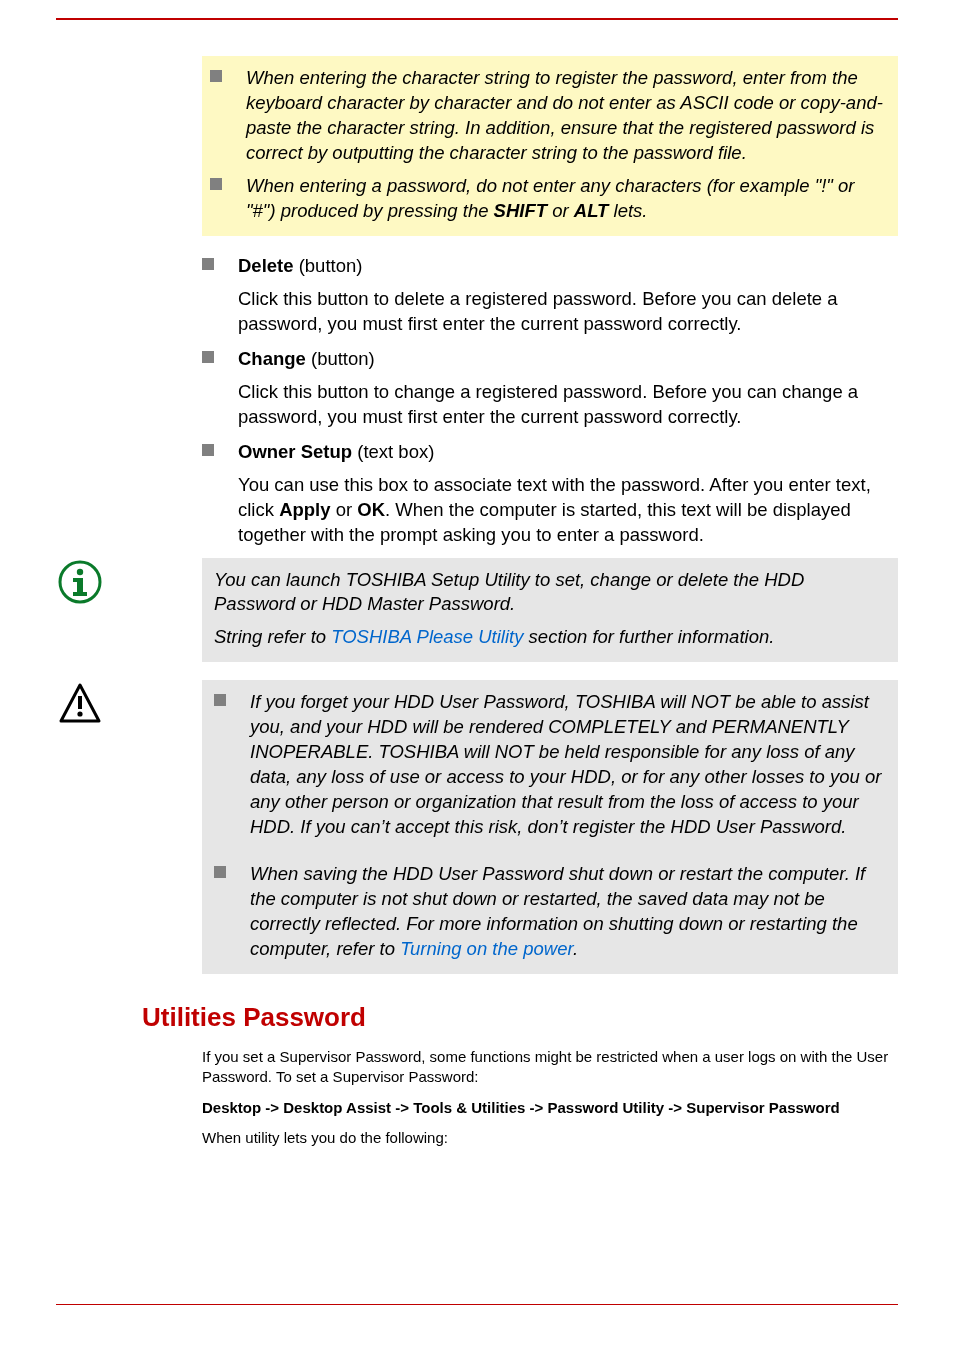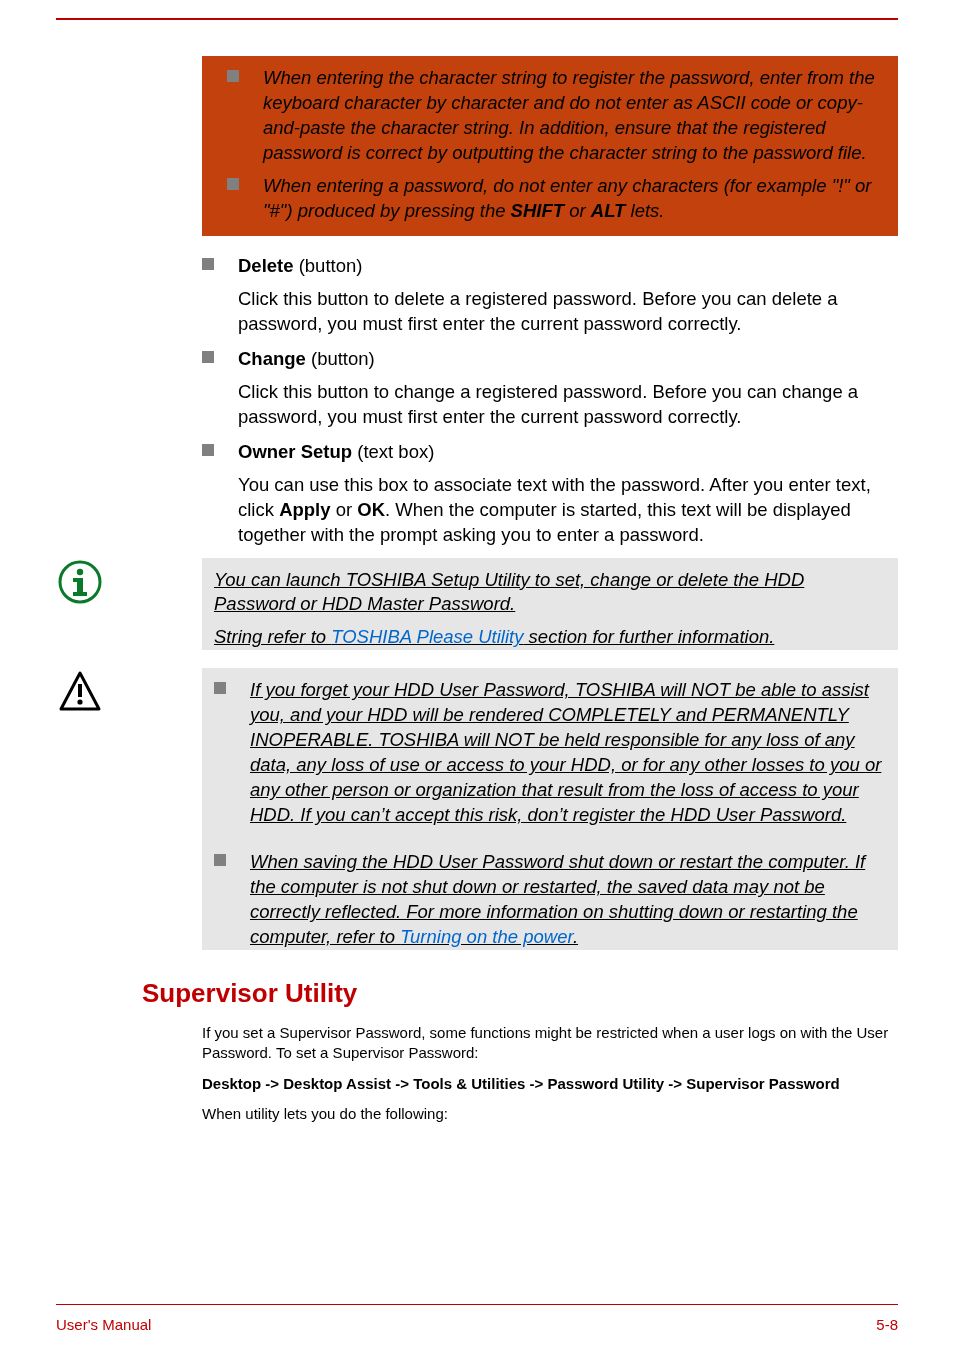--- a/index.html
+++ b/index.html
@@ -12,22 +12,22 @@
   }
   .top-rule {
     height: 2px;
     background: #c00000;
     margin-bottom: 36px;
   }
   .content-col {
     margin-left: 146px;
   }
   .gray-box {
-    background: #c2410c;
-    padding: 10px 12px 12px 25px;
+    background: #fef9c3;
+    padding: 10px 12px 12px 8px;
     margin-bottom: 18px;
     margin-top: 25px;
   }
   .bullet-row {
     display: flex;
     align-items: flex-start;
     margin-bottom: 8px;
   }
   .bullet-row:last-child { margin-bottom: 0; }
   .sq {
@@ -59,22 +59,21 @@
   .icon-cell {
     width: 146px;
     flex: 0 0 146px;
     padding-left: 2px;
     padding-top: 2px;
   }
   .icon-svg { width: 44px; height: 44px; }
   .info-body {
     flex: 1;
     background: #e6e6e6;
-    padding: 10px 12px 0 12px;
-    text-decoration: underline;
+    padding: 10px 12px 12px 12px;
   }
   .link { color: #0066cc; font-style: italic; }
   .h2 {
     font-family: Arial, Helvetica, sans-serif;
     font-weight: 900;
     font-size: 26px;
     color: #c00000;
     margin-left: -60px;
     margin-top: 28px;
     margin-bottom: 14px;
@@ -180,25 +179,21 @@
         </div>
         <div class="bullet-row" style="margin-top:22px;">
           <div class="sq"></div>
           <div>
             <span>When saving the HDD User Password shut down or restart the computer. If the computer is not shut down or restarted, the saved data may not be correctly reflected. For more information on shutting down or restarting the computer, refer to </span><span class="link">Turning on the power</span><span>.</span>
           </div>
         </div>
       </div>
     </div>
 
-    <div class="h2">Supervisor Utility</div>
+    <div class="h2">Utilities Password</div>
     <div class="para">If you set a Supervisor Password, some functions might be restricted when a user logs on with the User Password. To set a Supervisor Password:</div>
     <div class="para b">Desktop -&gt; Desktop Assist -&gt; Tools &amp; Utilities -&gt; Password Utility -&gt; Supervisor Password</div>
     <div class="para">When utility lets you do the following:</div>
 
   </div>
 
   <div class="bottom-rule"></div>
-  <div class="footer">
-    <span>User's Manual</span>
-    <span>5-8</span>
-  </div>
 </div>
 
 </body></html>

